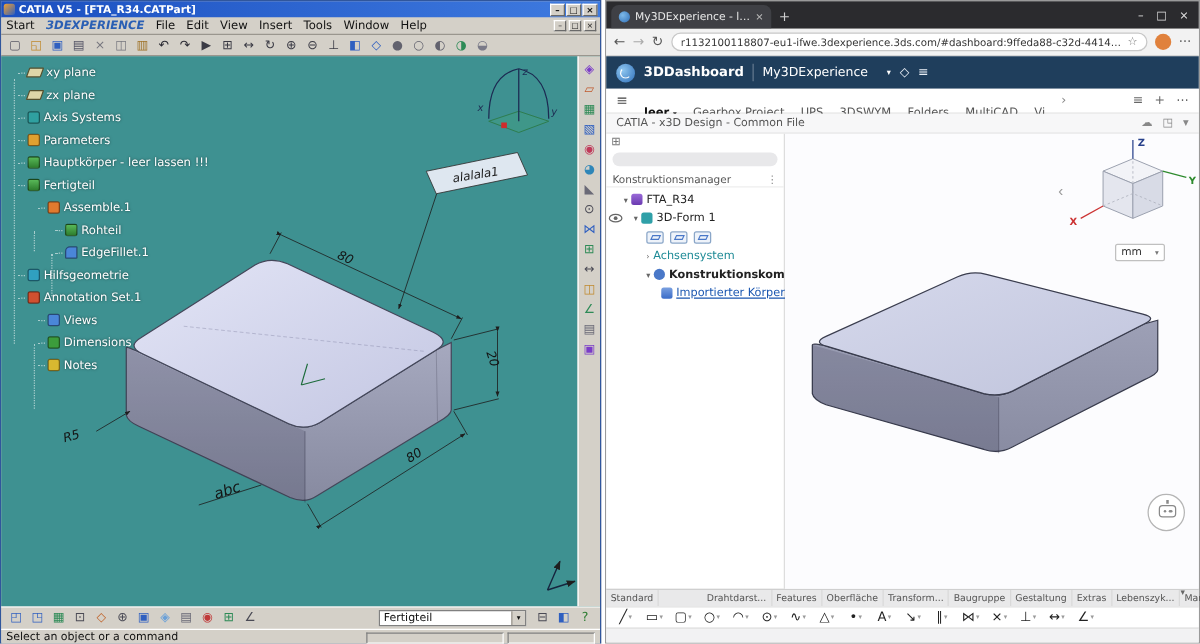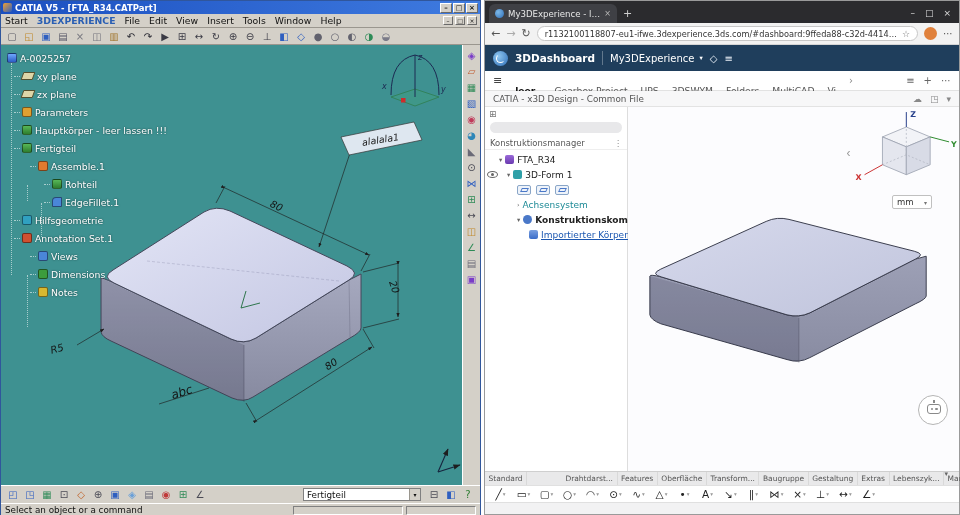--- a/index.html
+++ b/index.html
@@ -6,21 +6,21 @@
   html,body { width:960px; height:515px; font-family:"DejaVu Sans", sans-serif; background:#fff; overflow:hidden; }
   #screen { position:relative; width:960px; height:515px; background:#fff; }
 
   
   #catia { position:absolute; left:0; top:0; width:481px; height:515px; border:1px solid #30569c; background:var(--chrome-gray,#d4d0c8); }
   .c-titlebar { height:13px; background:linear-gradient(90deg,#1b4fc0,#3f7be0); display:flex; align-items:center; padding:0 2px; color:#fff; font-size:8.5px; font-weight:bold; }
   .c-appicon { width: 9px; height:9px; margin-right:3px; background:linear-gradient(135deg,#f0a030,#2f5fc0); border-radius:2px; }
   .c-titlebar .sp { flex:1; }
   .winbtn { width:12px; height:10px; background:#d4d0c8; border:1px solid; border-color:#fff #6a6a6a #6a6a6a #fff; color:#111; font-size:7px; line-height:8px; text-align:center; margin-left:1px; }
   .c-menubar { height:14px; display:flex; align-items:center; gap:9px; padding:0 4px; font-size:9.3px; color:#111; border-bottom:1px solid #9a968e; background:#d4d0c8; }
-  .c-menubar .menu-item.brand { color:#2a5fb4; font-weight:bold; }
+  .c-menubar .menu-item.brand { color:#2a5fb4; font-style:italic; font-weight:bold; }
   .mdi { margin-left:auto; display:flex; gap:1px; }
   .mdi .winbtn { width:10px; height:9px; font-size:6px; }
   .c-toolbar { height:17px; display:flex; align-items:center; padding:0 3px; gap:1px; background:#d4d0c8; border-bottom:1px solid #9a968e; }
   .tbi { width:16px; height:15px; display:flex; align-items:center; justify-content:center; font-size:10px; cursor:default; }
   .c-main { position:relative; height:440px; background:var(--viewport-teal,#3e9191); }
   .vp3d { position:absolute; left:0; top:0; width:463px; height:440px; display:block; }
   .c-righttools { position:absolute; right:0; top:0; bottom:0; width:18px; background:#d4d0c8; border-left:1px solid #fff; display:flex; flex-direction:column; align-items:center; padding-top:3px; gap:2px; }
   .c-righttools .tbi { width:15px; height:14px; font-size:10px; }
 
   
@@ -77,21 +77,21 @@
   .url-text { font-size:8.2px; color:#333; white-space:nowrap; overflow:hidden; text-overflow:ellipsis; flex:1; }
   .url-pill .star { color:#777; font-size:9px; }
   .avatar { width:13px; height:13px; border-radius:50%; background:#e0813c; flex:0 0 auto; }
   .moredots { color:#555; font-size:10px; }
 
   .dash-header { height:26px; background:var(--header-navy,#1f3e5c); display:flex; align-items:center; padding:0 8px; gap:7px; color:#fff; }
   .logo3ds { position:relative; width:15px; height:15px; border-radius:50%; background:radial-gradient(circle at 35% 35%, #8ec6f0, #2f6fb8); flex:0 0 auto; }
   .logo3ds::after { content:""; position:absolute; left:3px; top:3px; width:7px; height:7px; border:1.5px solid transparent; border-bottom-color:#fff; border-left-color:#fff; border-radius:50%; }
   .brandname { font-size:10.5px; font-weight:bold; }
   .hdr-sep { width:1px; height:14px; background:rgba(255,255,255,.3); }
-  .appname { font-size:10px; display:flex; align-items:center; gap:5px; }
+  .appname { font-size:10px; display:flex; align-items:center; gap:15px; }
   .appname i { font-style:normal; font-size:6.5px; }
   .dash-search { margin-left:auto; width:170px; height:15px; border:1px solid #49709a; background:#16304a; border-radius:8px; display:flex; align-items:center; padding:0 6px; gap:4px; }
   .dash-search-input { flex:1; background:transparent; border:none; outline:none; color:#cfe0ef; font-size:8.5px; font-family:"DejaVu Sans",sans-serif; }
   .dash-search-input::placeholder { color:#9db6cf; }
   .mag { position:relative; width:7px; height:7px; border:1.3px solid #cfe0ef; border-radius:50%; flex:0 0 auto; }
   .mag::after { content:""; position:absolute; width:4px; height:1.3px; background:#cfe0ef; right:-3px; bottom:-1px; transform:rotate(45deg); }
   .hdr-ic { color:#e8eef5; font-size:10px; }
 
   .dash-tabs { height:20px; background:#fff; border-bottom:1px solid #e2e2e2; display:flex; align-items:center; gap:13px; padding:0 8px; font-size:9.2px; color:#555; }
   .dash-burger { color:#444; font-size:11px; }
@@ -268,39 +268,39 @@
         </g>
 
         <g>
           <path class="tri" d="M437,427 L459,420" marker-end="url(#ar)"></path>
           <path class="tri" d="M437,427 L447,404" marker-end="url(#ar)"></path>
         </g>
       </svg>
 
       <div class="c-tree">
 
-          <div class="t-row lv0 ic-root">
-
-            <span class="t-icon"></span>
-            <span class="t-label">A-0025257</span>
-          </div>
 
           <div class="t-row lv1 ic-plane">
             <span class="t-stub"></span>
             <span class="t-icon"></span>
             <span class="t-label">xy plane</span>
           </div>
 
 
           <div class="t-row lv1 ic-plane">
             <span class="t-stub"></span>
             <span class="t-icon"></span>
             <span class="t-label">zx plane</span>
           </div>
 
+          <div class="t-row lv1 ic-axis">
+            <span class="t-stub"></span>
+            <span class="t-icon"></span>
+            <span class="t-label">Axis Systems</span>
+          </div>
 
           <div class="t-row lv1 ic-param">
             <span class="t-stub"></span>
             <span class="t-icon"></span>
             <span class="t-label">Parameters</span>
           </div>
 
           <div class="t-row lv1 ic-bodygreen">
             <span class="t-stub"></span>
             <span class="t-icon"></span>

